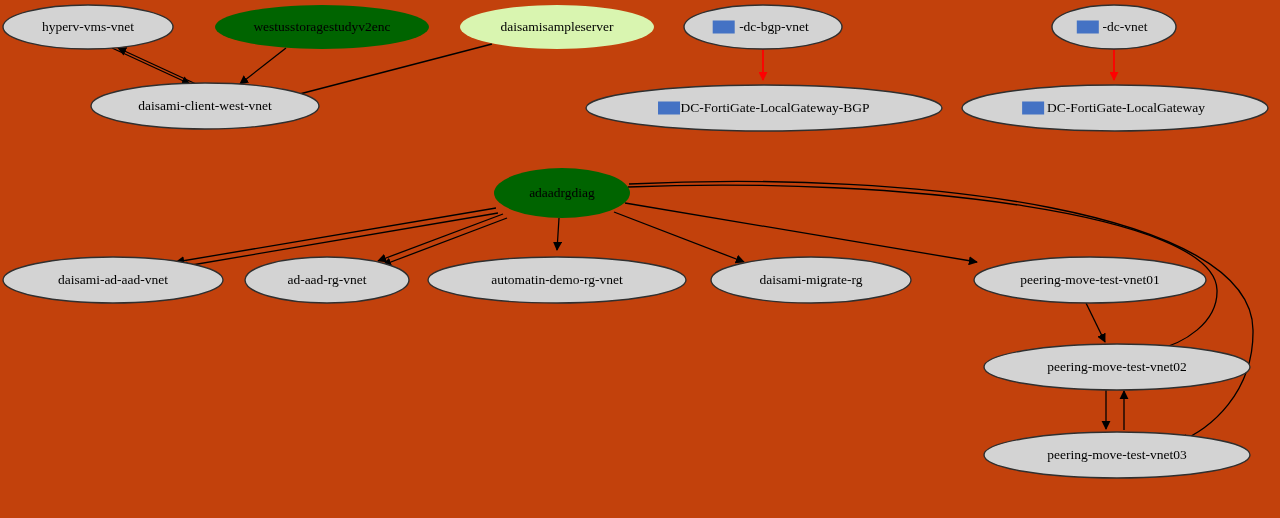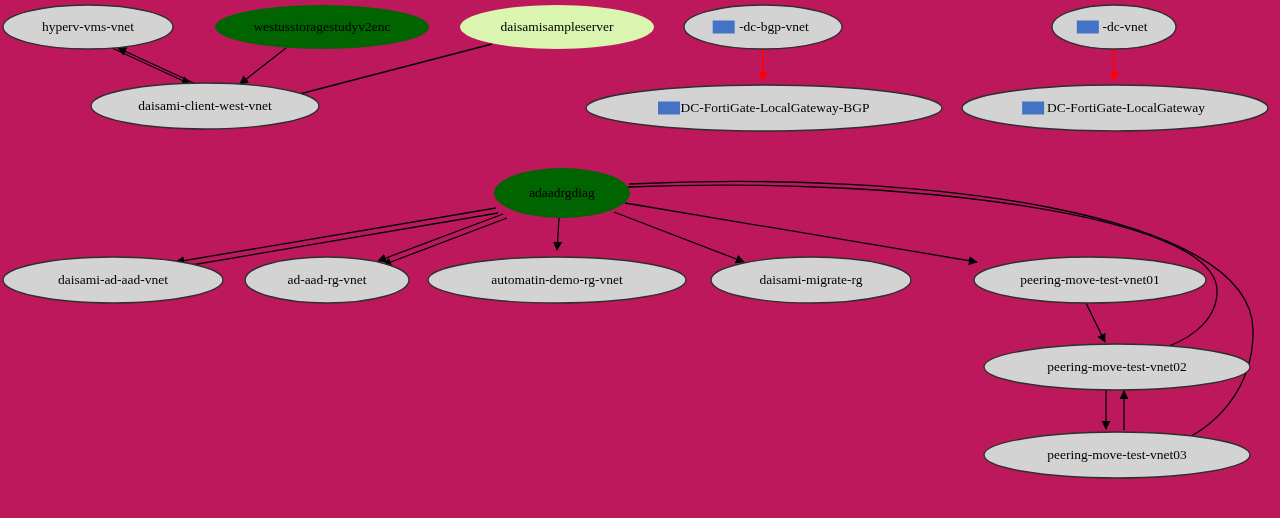--- a/index.html
+++ b/index.html
@@ -5,21 +5,21 @@
 <style>
   html, body {
     margin: 0;
     padding: 0;
     background: #ffffff;
   }
   #graph-root {
     position: relative;
     width: 1280px;
     height: 518px;
-    background: #be185d;
+    background: #c2410c;
     font-family: "Liberation Serif", "DejaVu Serif", serif;
     overflow: hidden;
   }
   #graph-svg {
     position: absolute;
     top: 0; left: 0;
     width: 1280px;
     height: 518px;
     display: block;
   }

